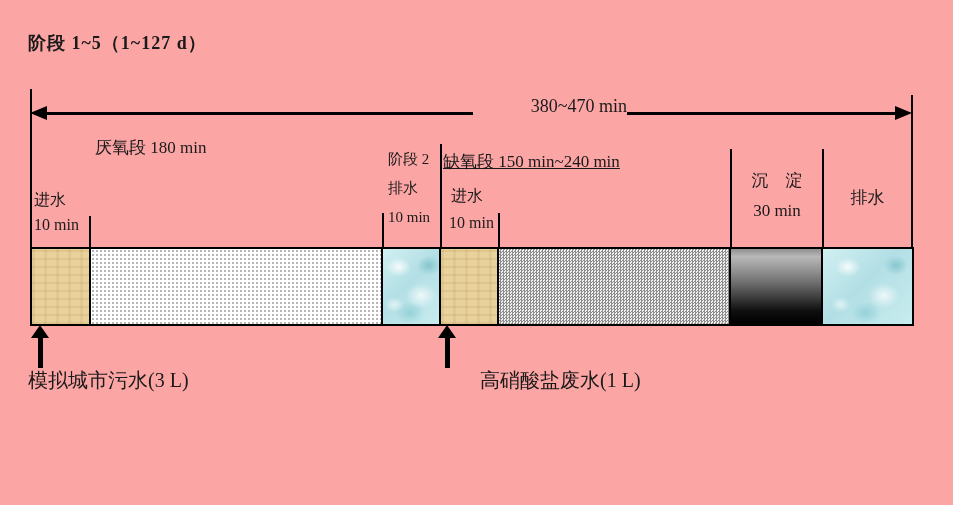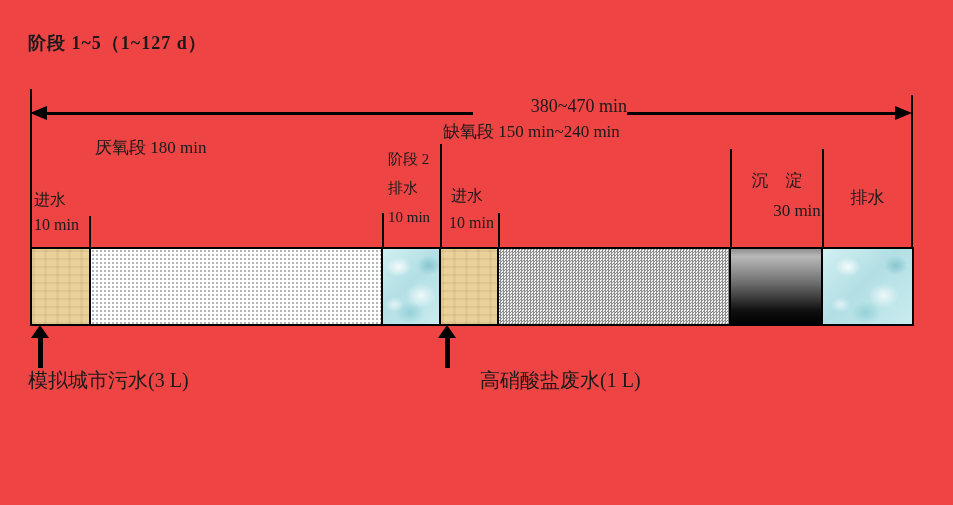--- a/index.html
+++ b/index.html
@@ -1,20 +1,20 @@
 <!DOCTYPE html>
 <html><head>
 <meta charset="utf-8">
 <style>
   * { margin:0; padding:0; box-sizing:border-box; }
   body { background:#ffffff; }
   .canvas {
     position:relative;
     width:953px; height:505px;
-    background:#ef4444;
+    background:#fca5a5;
     font-family:"Liberation Serif","DejaVu Serif",serif;
     color:#1a1a1a;
     overflow:hidden;
   }
   .abs { position:absolute; }
   .title {
     left:28px; top:31px;
     font-size:18px; font-weight:bold; letter-spacing:1px;
   }
   
@@ -41,31 +41,31 @@
     left:895px; top:106px;
     border-top:7px solid transparent; border-bottom:7px solid transparent;
     border-left:17px solid #000;
   }
   .total-label {
     left:473px; top:96px; width:154px;
     text-align:right; font-size:18px;
   }
   .phase-label { position:absolute; font-size:17px; }
   #label-anaerobic { left:95px;  top:136px; width:282px; }
-  #label-anoxic    { left:443px; top:120px; width:286px; }
+  #label-anoxic    { left:443px; top:150px; width:286px;text-decoration:underline; }
   .sub-label { position:absolute; font-size:16px; white-space:nowrap; }
   #influent1-name { left:34px; top:190px; }
   #influent1-time { left:34px; top:216px; }
   #phase4-l1 { left:388px; top:150px; font-size:15px; }
   #phase4-l2 { left:388px; top:179px; font-size:15px; }
   #phase4-l3 { left:388px; top:209px; font-size:15px; }
   #influent2-name { left:451px; top:186px; }
   #influent2-time { left:449px; top:214px; }
   #settle-name { left:731px; top:169px; width:92px; text-align:center; font-size:17px; }
-  #settle-time { left:731px; top:201px; width:92px; text-align:center; font-size:17px;margin-left:20px; }
+  #settle-time { left:731px; top:201px; width:92px; text-align:center; font-size:17px; }
   #drain-name  { left:823px; top:186px; width:89px; text-align:center; font-size:17px; }
   
   .bar {
     left:30px; top:247px; width:884px; height:79px;
     border:2px solid #000; display:flex;
   }
   .seg { height:100%; border-right:2px solid #000; flex-shrink:1; }
   .seg:last-child { border-right:none; }
   .seg-tan {
     background-color:#e9d19b;

